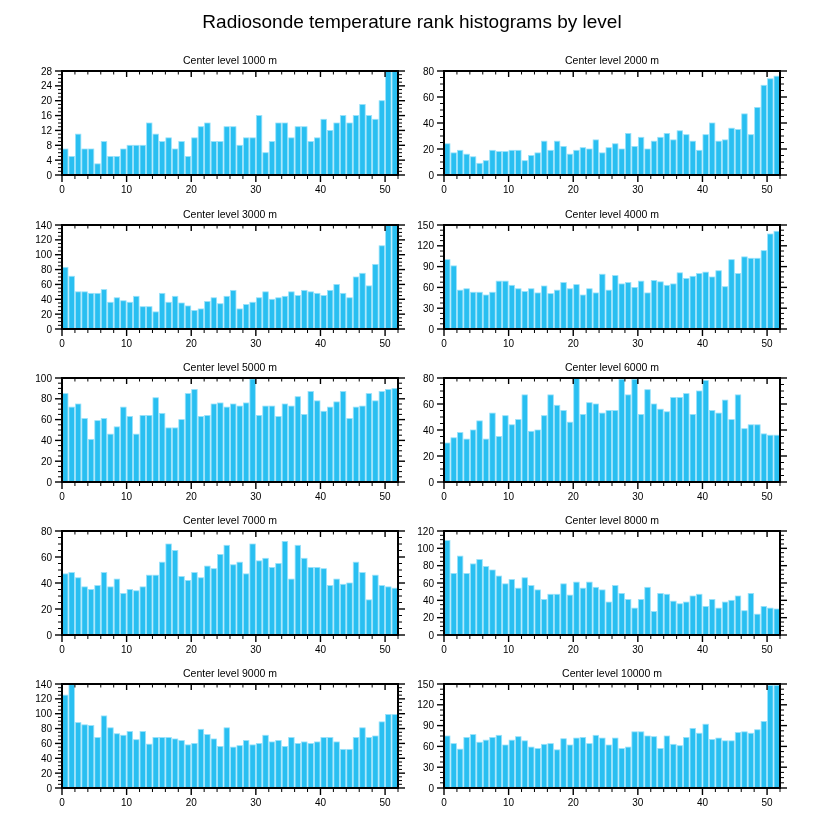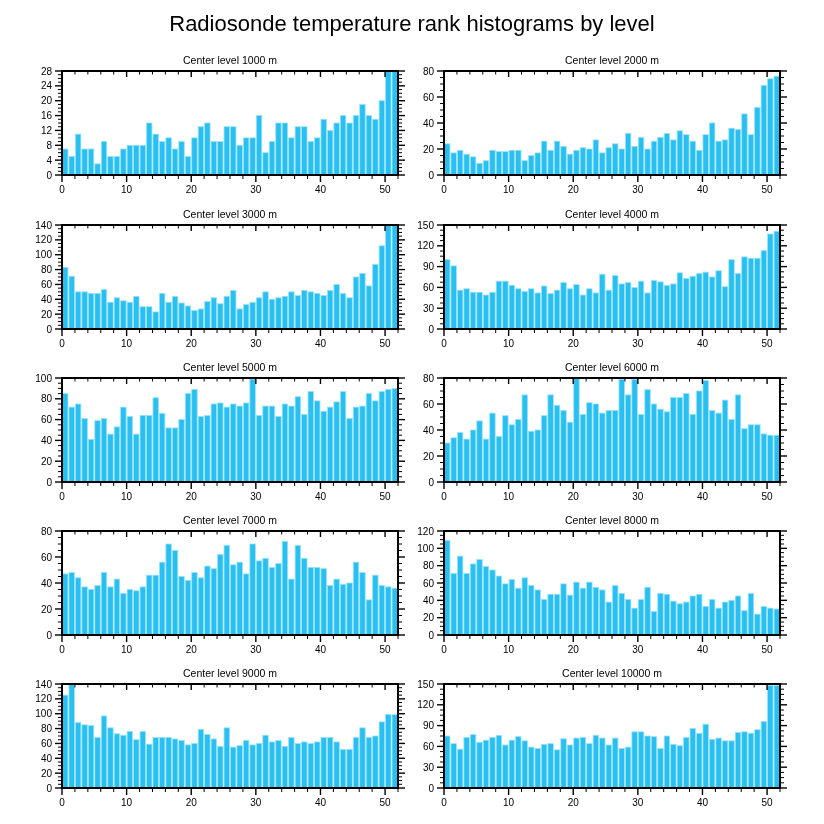--- a/index.html
+++ b/index.html
@@ -10,21 +10,21 @@
     background: #ffffff;
     font-family: "Liberation Sans", sans-serif;
     overflow: hidden;
   }
   .main-title {
     position: absolute;
     top: 11px;
     left: 0;
     width: 824px;
     text-align: center;
-    font-size: 22px;
+    font-size: 19px;
     color: #000000;
     letter-spacing: 0px;
   }
   #chart-canvas { position: absolute; top: 0; left: 0; }
   text { font-family: "Liberation Sans", sans-serif; fill: #000000; }
   .subplot-title { font-size: 10.5px; }
   .tick-label { font-size: 10px; }
 </style>
 </head>
 <body>

